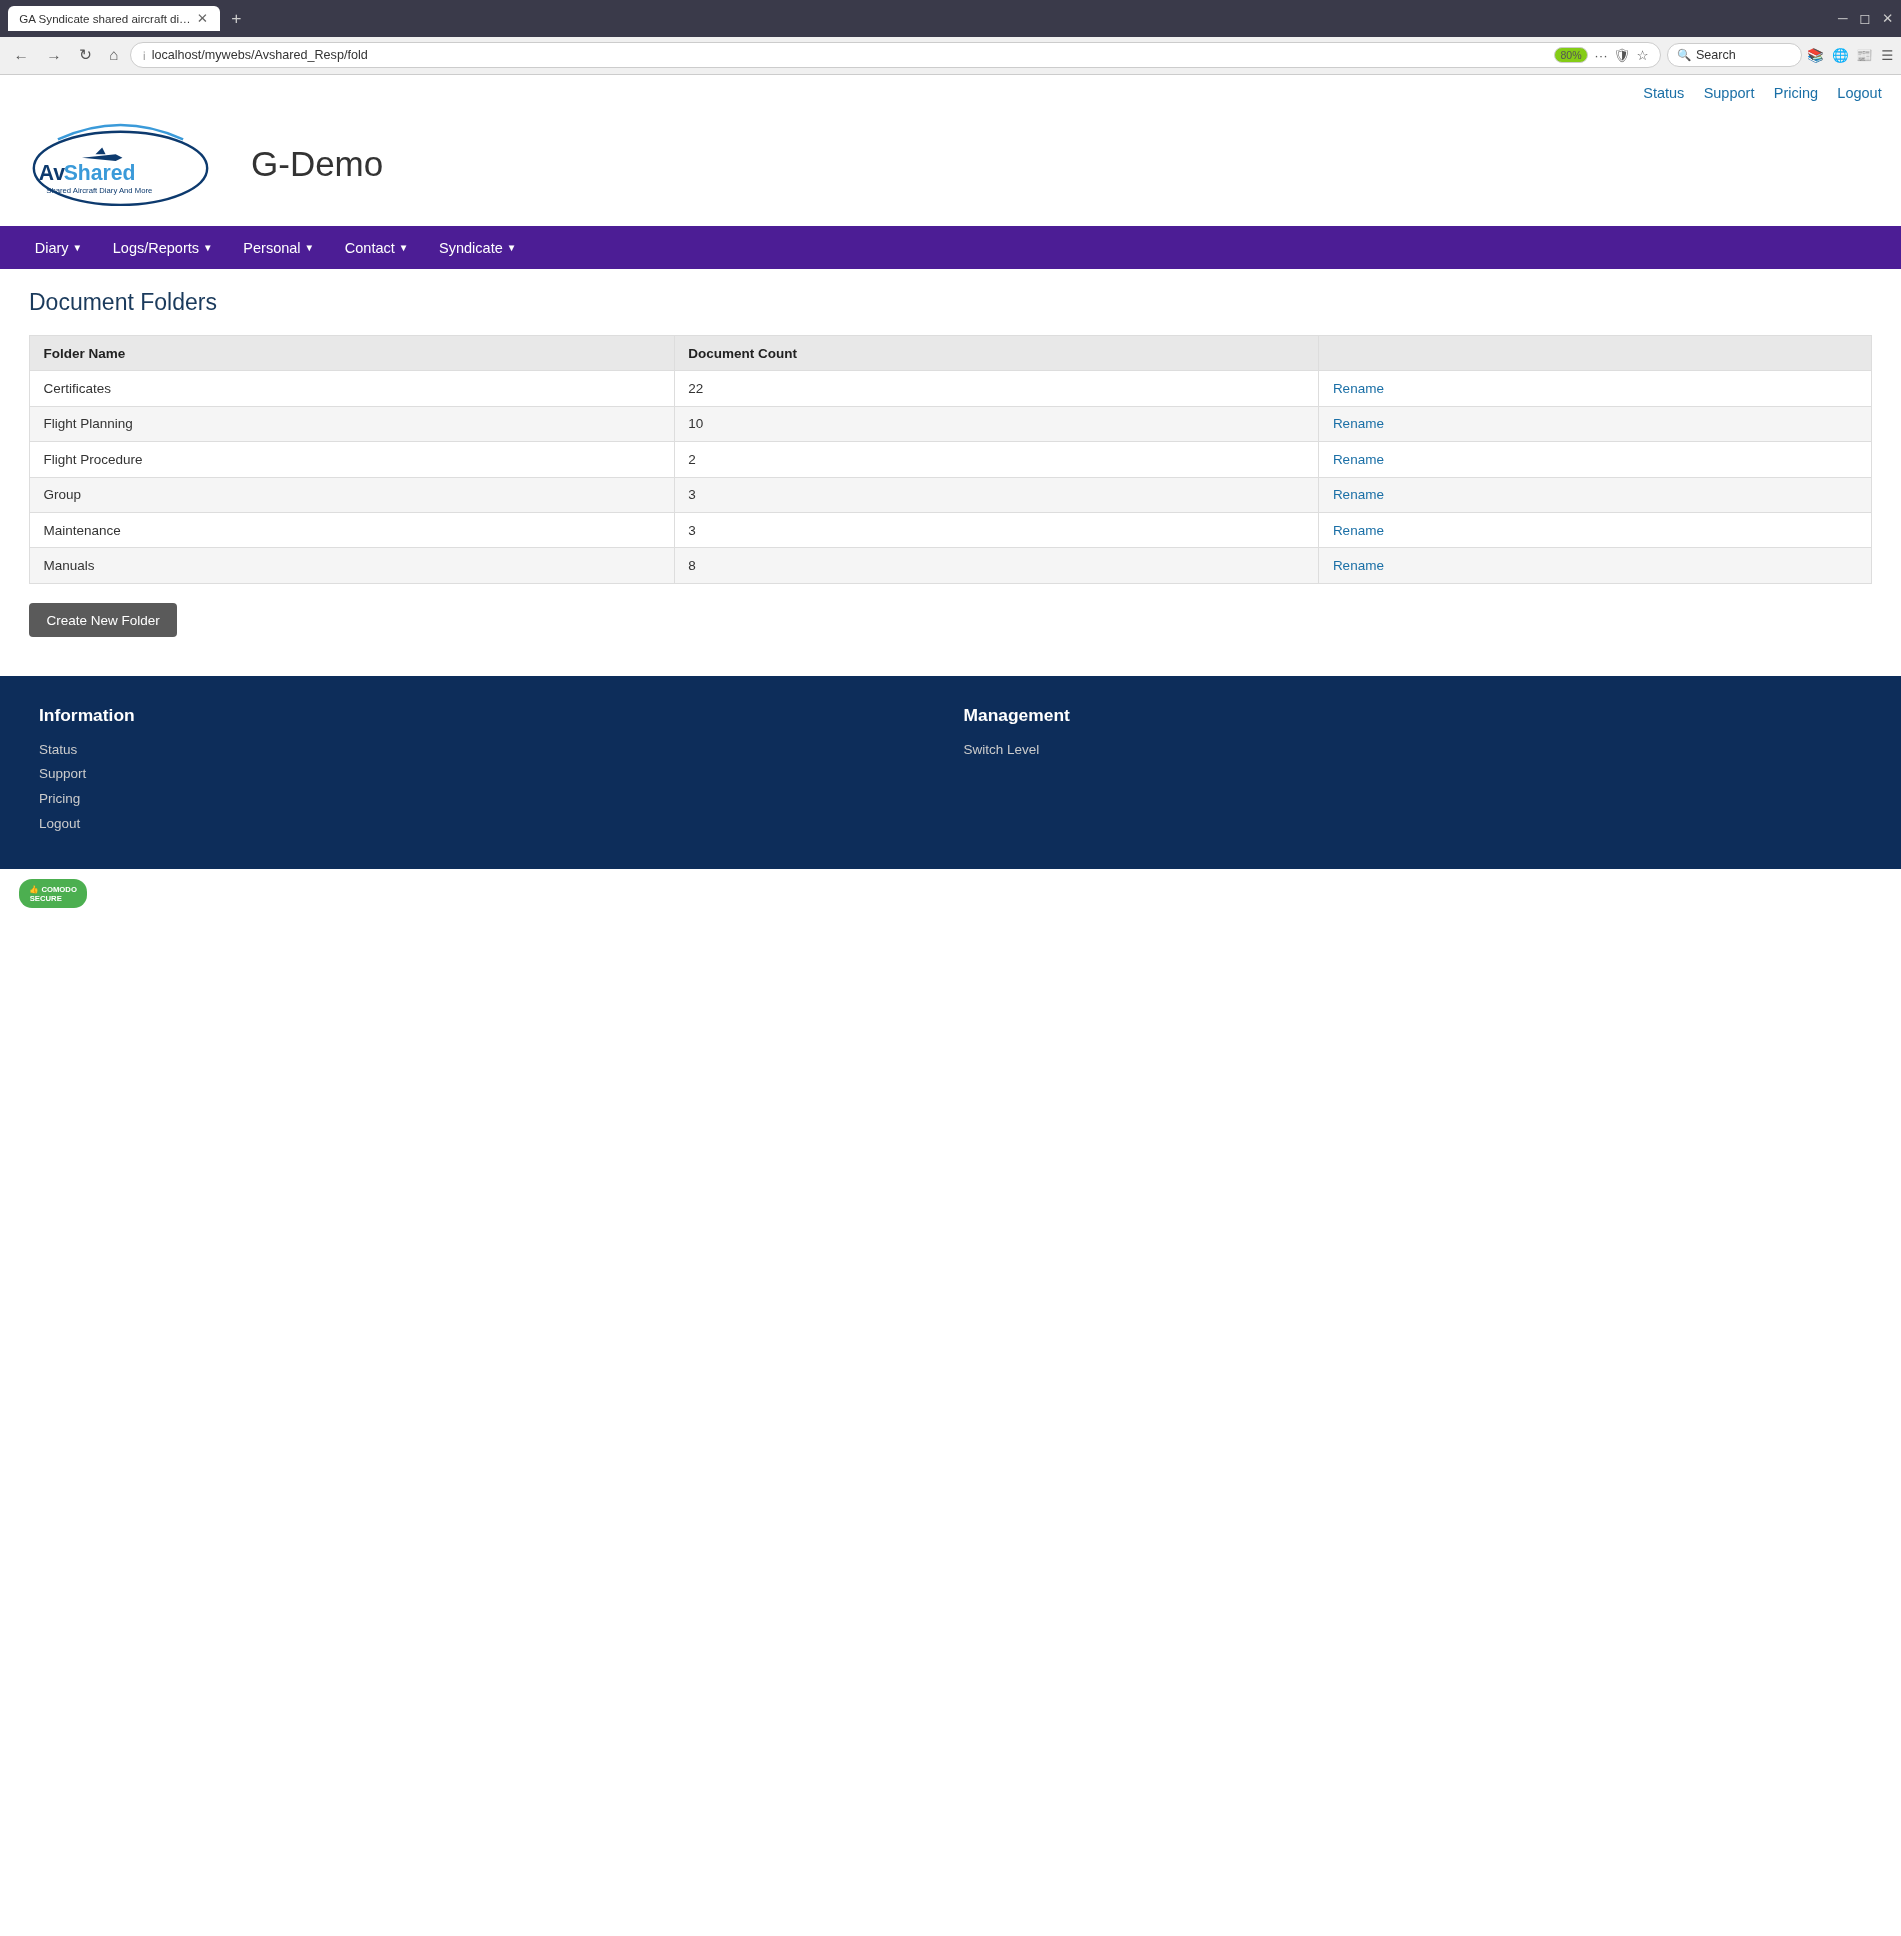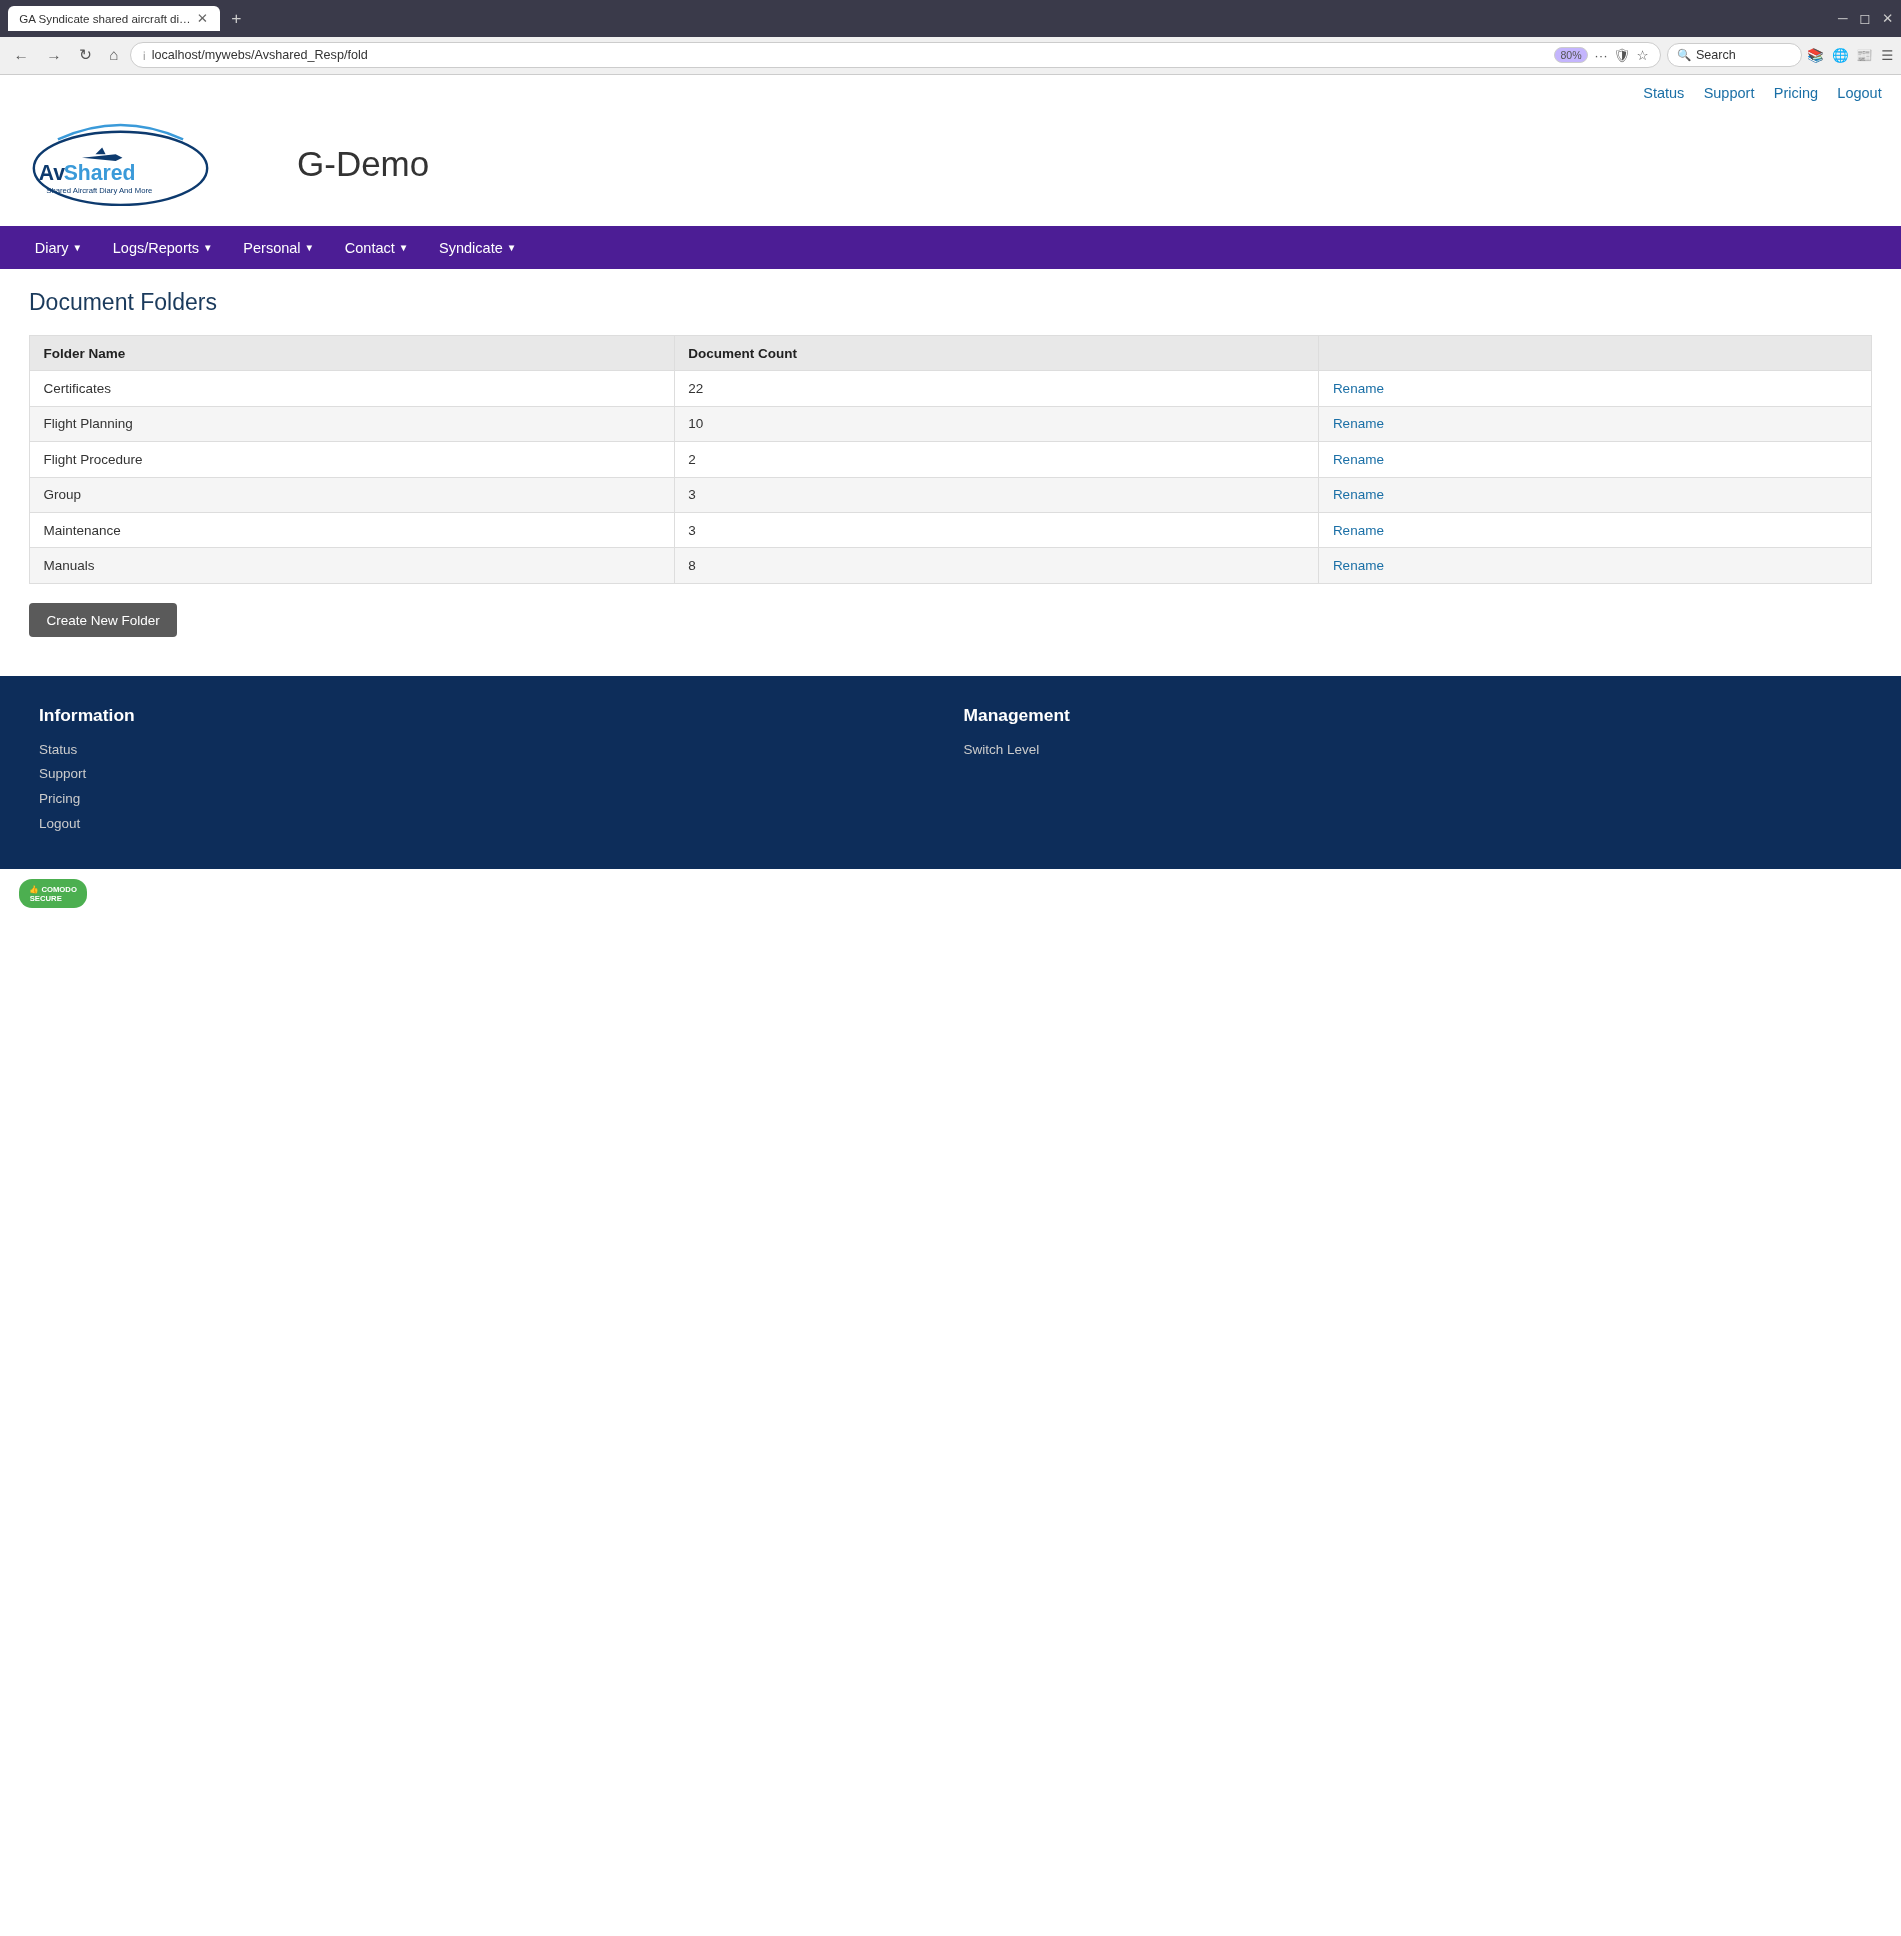--- a/index.html
+++ b/index.html
@@ -81,21 +81,21 @@
       align-items: center;
       background: #fff;
       border: 1px solid #ccc;
       border-radius: 19.3px;
       padding: 3.9px 11.6px;
       gap: 5.8px;
     }
     .address-info-icon { color: #999; font-size: 11.6px; }
     .address-text { flex: 1; font-size: 12.6px; color: #333; }
     .zoom-badge {
-      background: #c4b5fd;
+      background: #84cc16;
       border: 1px solid #ccc;
       border-radius: 9.7px;
       padding: 1px 5.8px;
       font-size: 10.6px;
       color: #555;
     }
     .toolbar-icon {
       color: #555;
       font-size: 13.5px;
       cursor: pointer;
@@ -135,21 +135,20 @@
       color: #1a6fa6;
       text-decoration: none;
       font-size: 14.5px;
     }
 
     
     .site-header {
       display: flex;
       align-items: center;
       padding: 9.7px 29px 19.3px 29px;
-      gap: 46px;
     }
     .site-title {
       font-size: 35px;
       color: #333;
       margin-left: 39px;
       font-weight: normal;
     }
 
     
     .main-nav {

